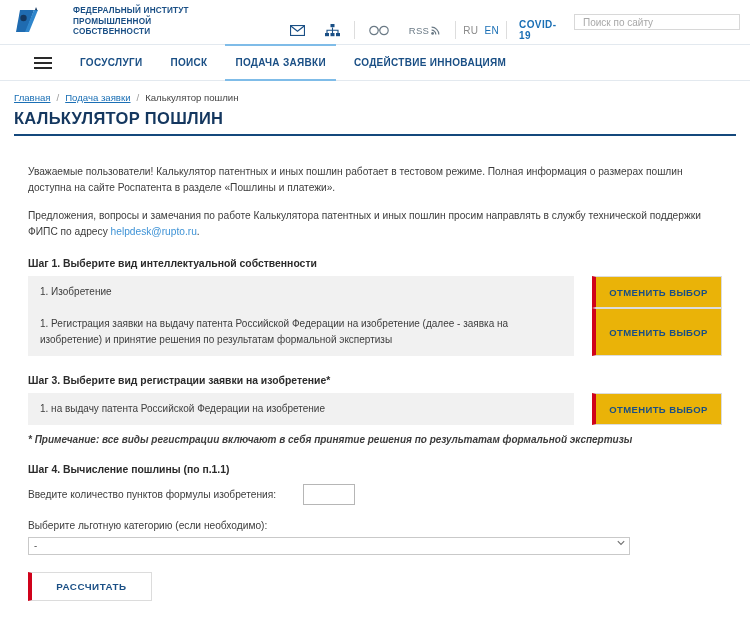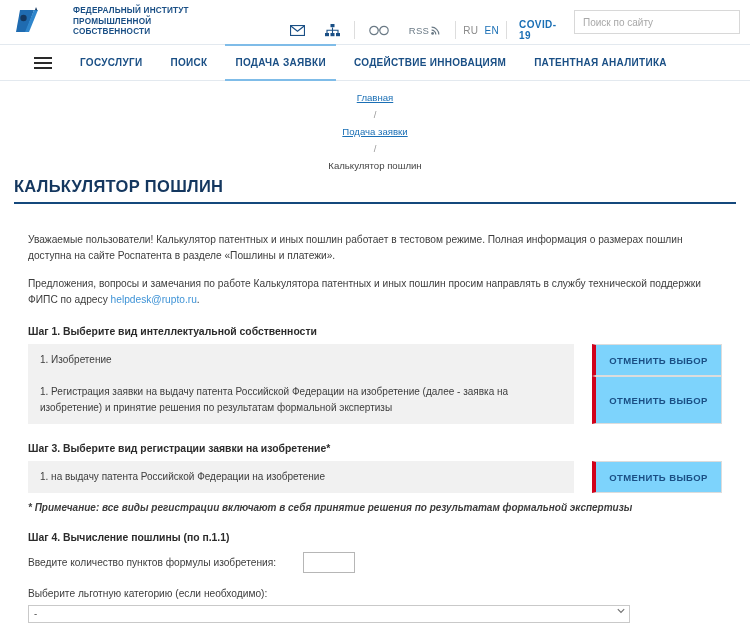--- a/index.html
+++ b/index.html
@@ -82,21 +82,21 @@
   .lang-en { color: #1a6fb5; }
   .covid {
     font-size: 10px;
     font-weight: bold;
     color: #1a6fb5;
     letter-spacing: 0.4px;
     padding: 0 8px;
   }
   .search-box {
     width: 166px;
-    height: 24px;
+    height: 16px;
     border: 1px solid #d8d8d8;
     background: #fff;
     font-size: 10px;
     color: #9a9a9a;
     padding: 0 8px;
     box-sizing: border-box;
     font-family: "Liberation Sans", sans-serif;
     outline: none;
     flex: 0 0 auto;
   }
@@ -157,21 +157,20 @@
   .page {
     padding: 0 14px 0 14px;
   }
   .breadcrumb {
     font-size: 9.6px;
     color: #555;
     padding: 11px 0 6px 0;
     display: flex;
     align-items: center;
     gap: 6px;
-    flex-direction: column;
   }
   .crumb-link {
     color: #1a6fb5;
     text-decoration: underline;
   }
   .crumb-sep { color: #9a9a9a; }
   .crumb-current { color: #444; }
 
   .page-title {
     font-size: 16.5px;
@@ -226,21 +225,21 @@
     min-height: 29px;
     display: flex;
     align-items: center;
   }
   .step-value.two-line { align-items: flex-start; }
   .btn-cancel {
     width: 130px;
     flex: 0 0 130px;
     border: 1px solid #dcdcdc;
     border-left: 4px solid #d0021b;
-    background: #7dd3fc;
+    background: #eab308;
     color: #1a4f85;
     font-size: 9.5px;
     font-weight: bold;
     letter-spacing: 0.4px;
     text-transform: uppercase;
     display: flex;
     align-items: center;
     justify-content: center;
     font-family: "Liberation Sans", sans-serif;
     cursor: pointer;
@@ -392,21 +391,20 @@
 <div class="navbar">
   <div class="burger">
     <span></span>
       <span></span>
       <span></span>
   </div>
   <div class="nav-item">ГОСУСЛУГИ</div>
   <div class="nav-item">ПОИСК</div>
   <div class="nav-item active">ПОДАЧА ЗАЯВКИ</div>
   <div class="nav-item">СОДЕЙСТВИЕ ИННОВАЦИЯМ</div>
-  <div class="nav-item">ПАТЕНТНАЯ АНАЛИТИКА</div>
   <div class="nav-spacer"></div>
 </div>
 
 <div class="page">
 
   <div class="breadcrumb">
     <span class="crumb-link">Главная</span>
     <span class="crumb-sep">/</span>
     <span class="crumb-link">Подача заявки</span>
     <span class="crumb-sep">/</span>

